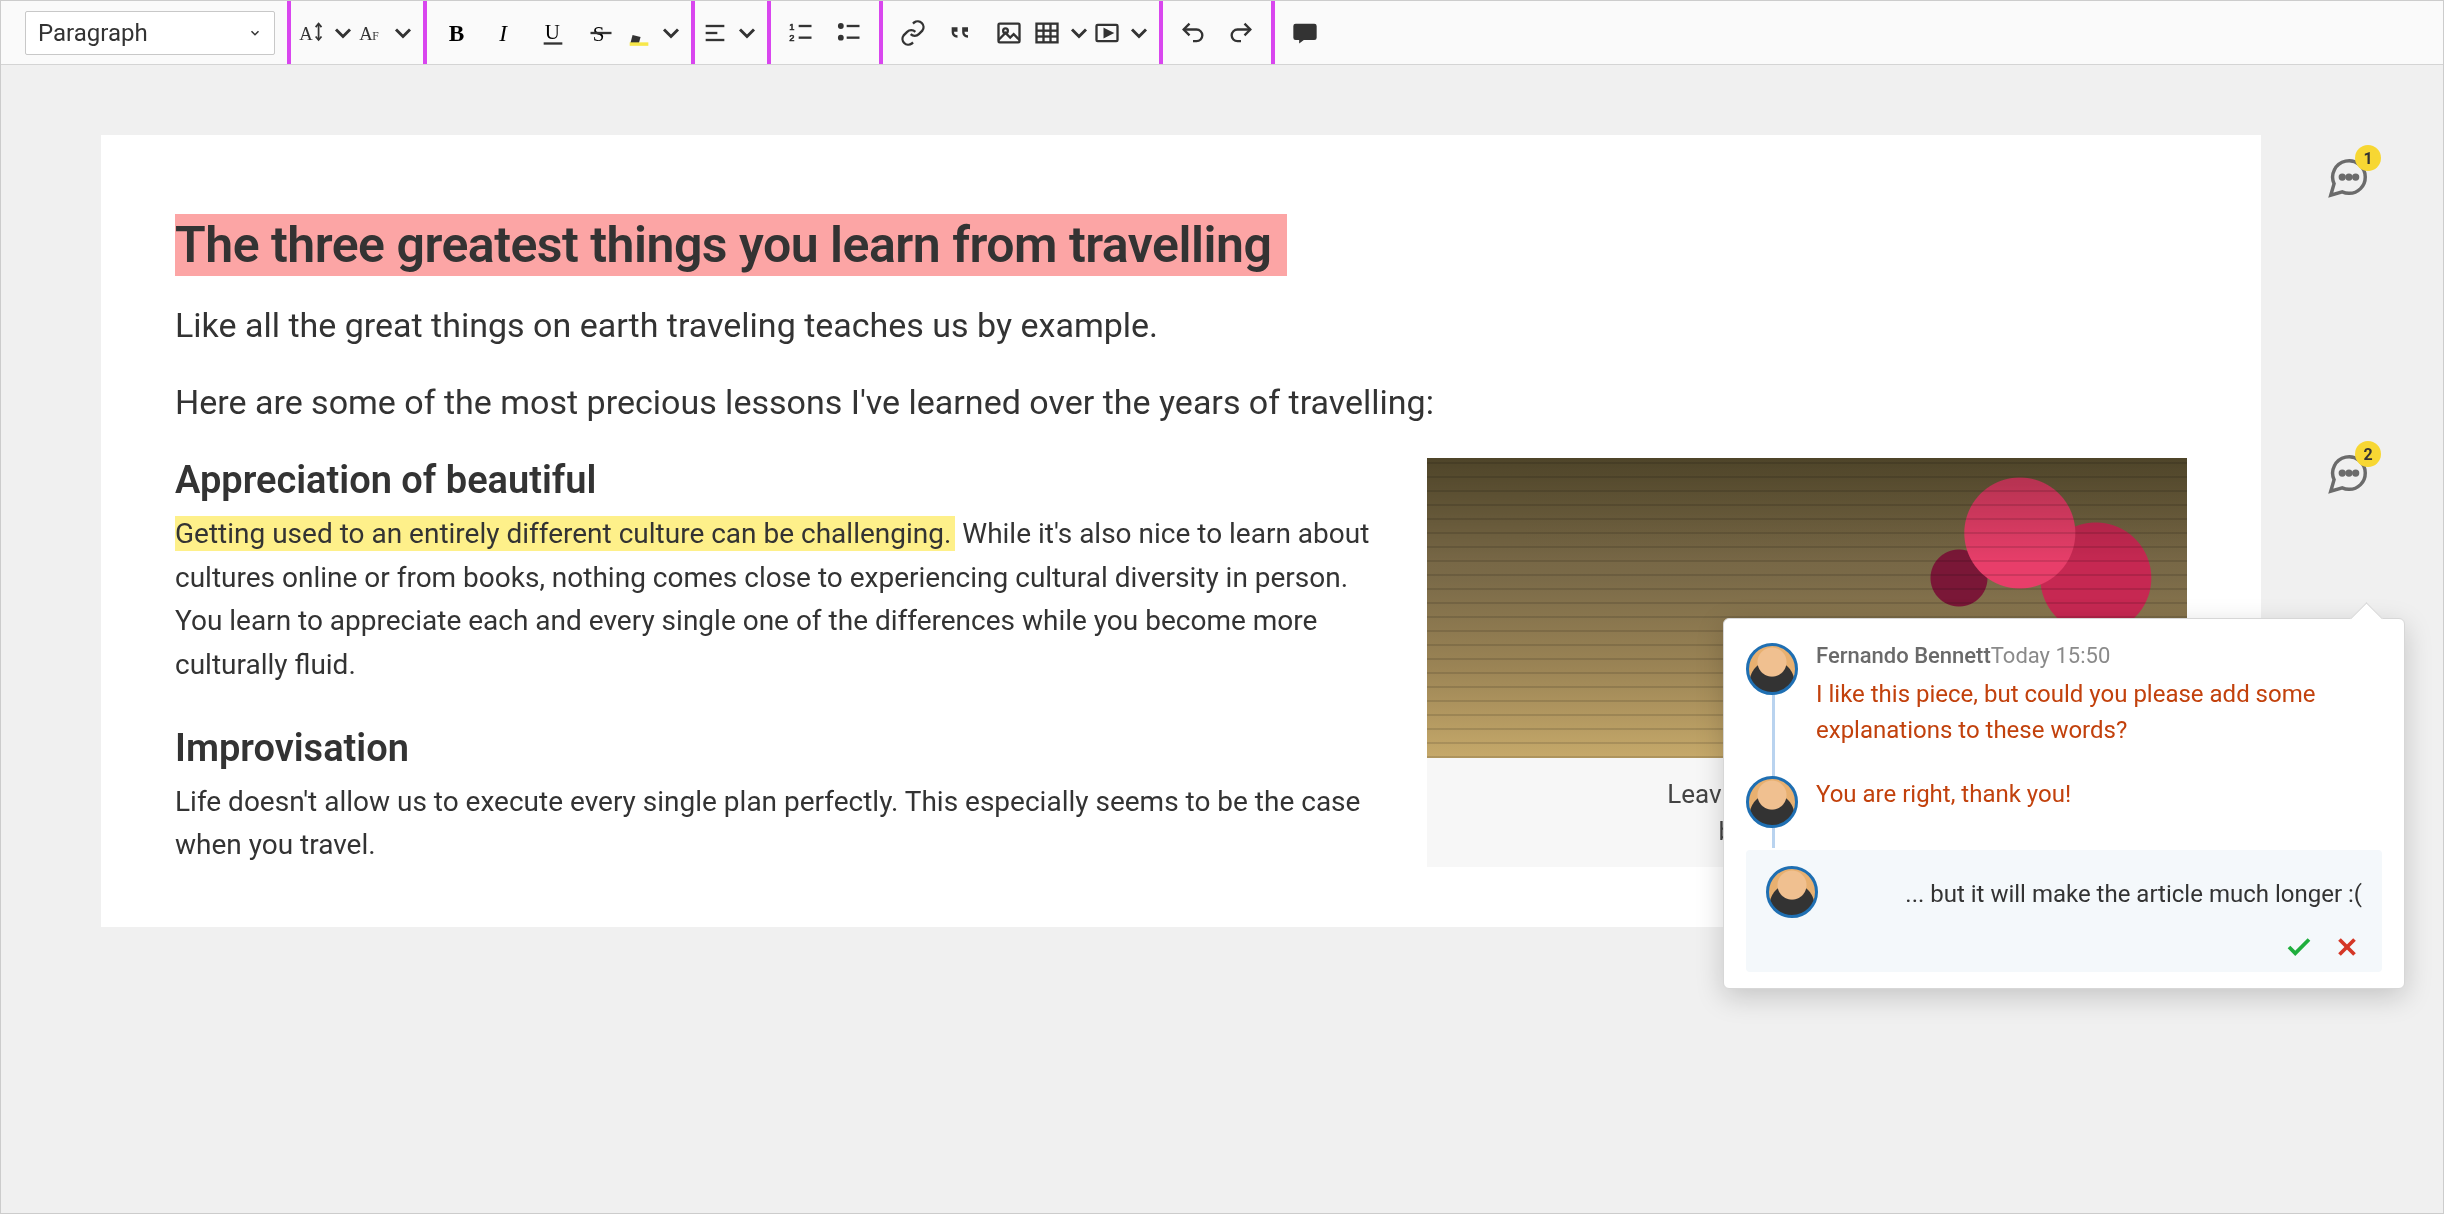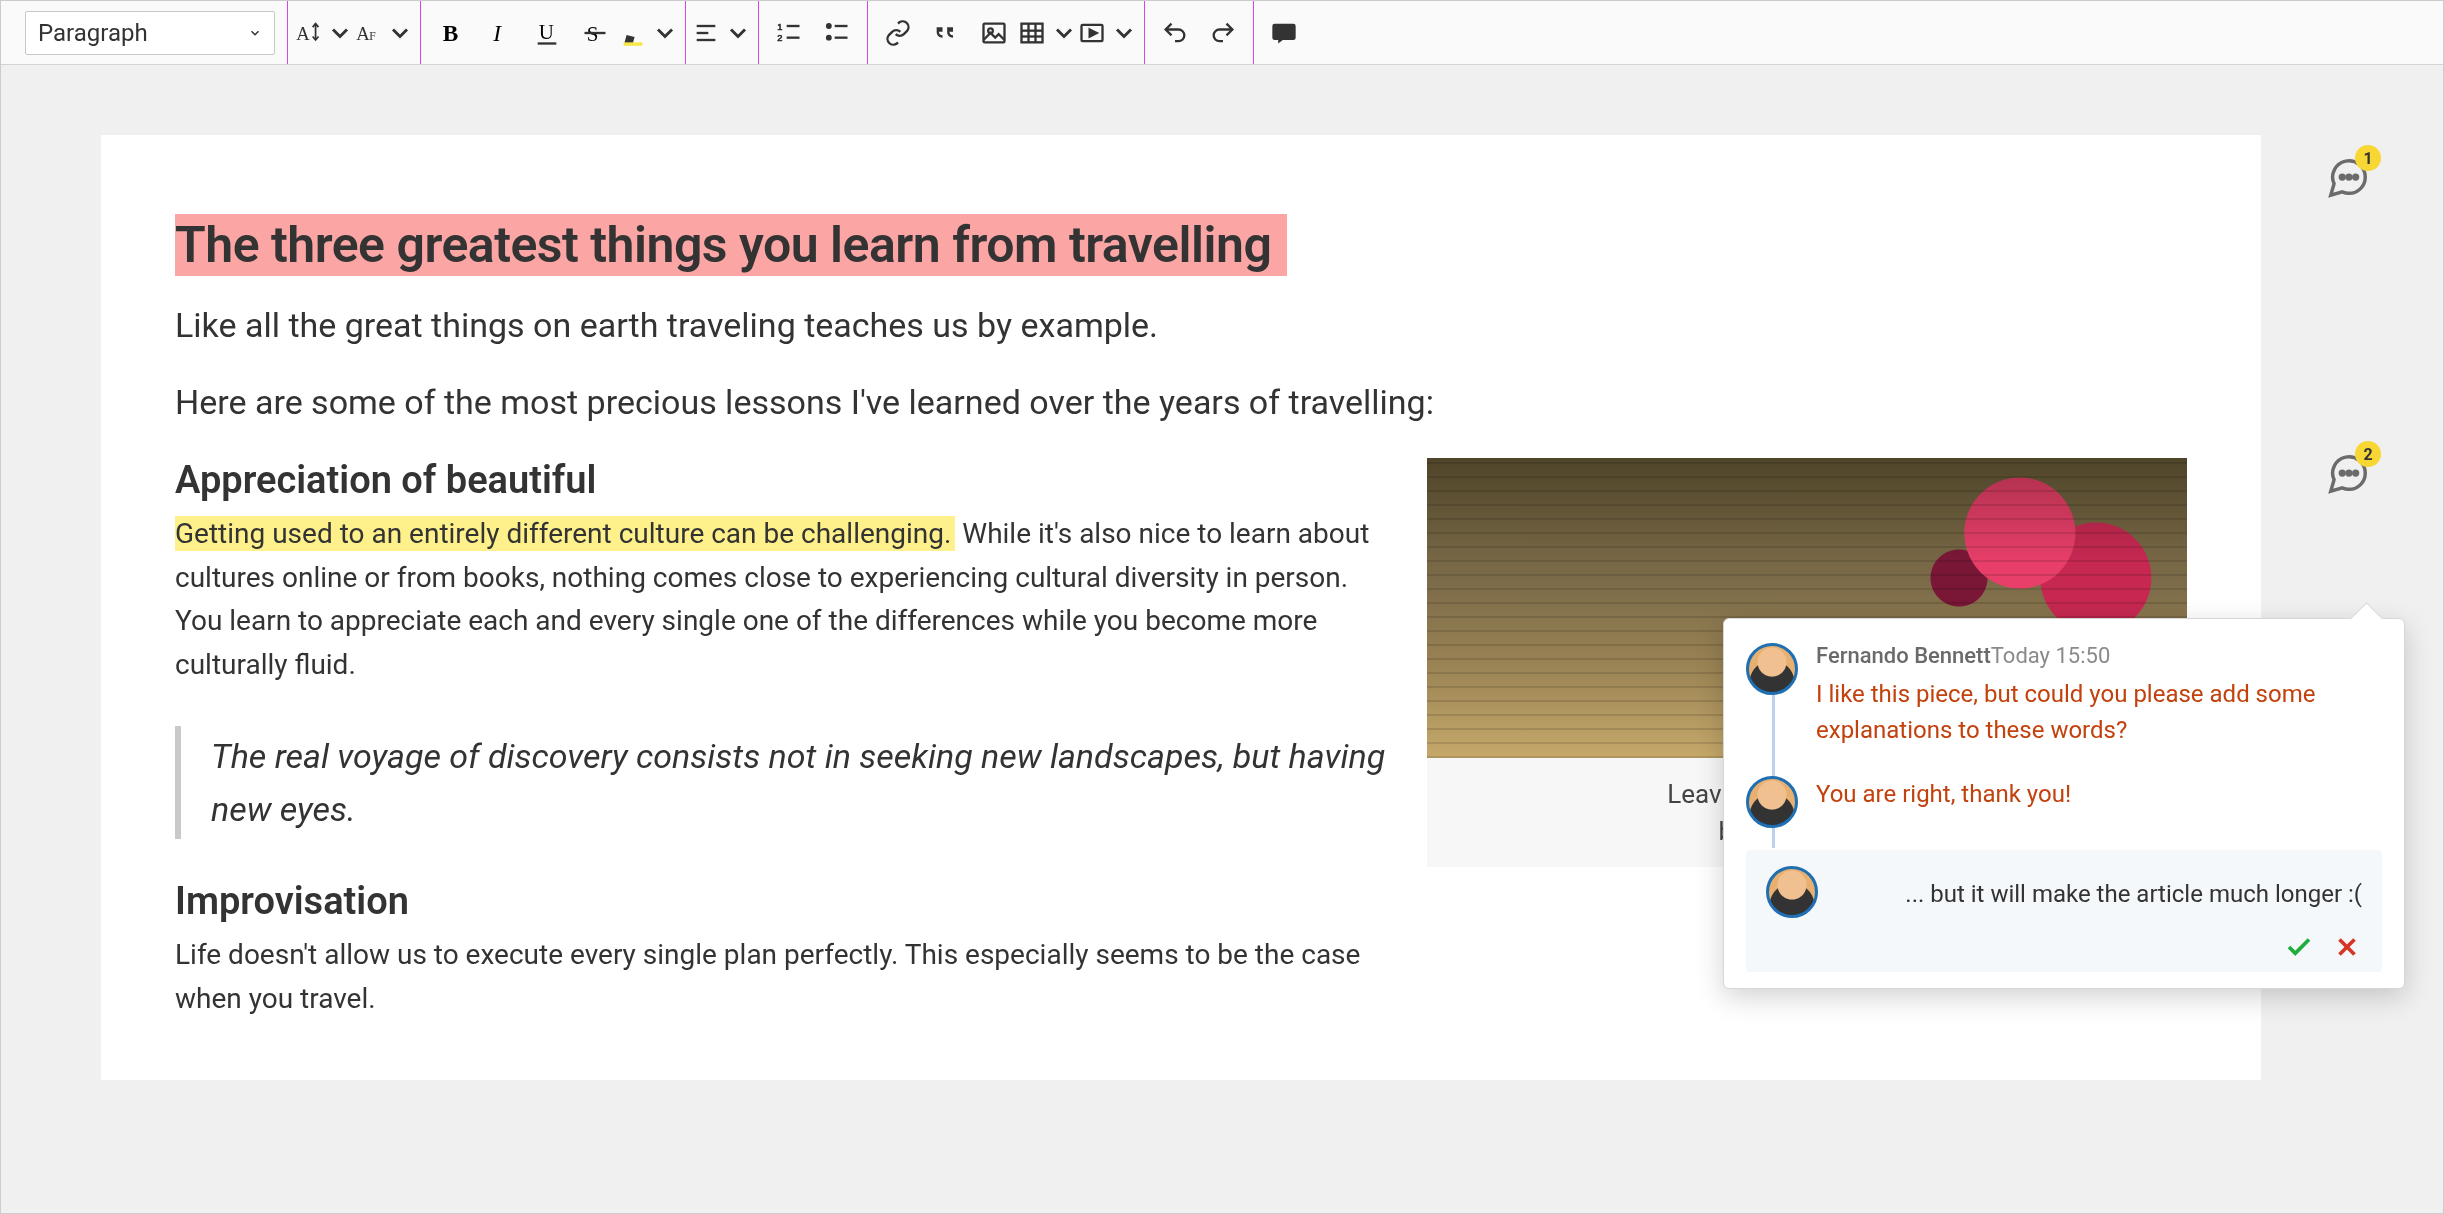--- a/index.html
+++ b/index.html
@@ -19,21 +19,21 @@
     background: #fafafa;
     border-bottom: 1px solid #d4d4d4;
     padding: 0 8px;
     gap: 0;
   }
   .tb-group {
     display: flex;
     align-items: center;
     height: 100%;
     padding: 0 6px;
-    border-right: 1px solid #d946ef;
+    border-right: 4px solid #d946ef;
   }
   .tb-group:last-child { border-right: none; }
   .tb-btn {
     display: inline-flex;
     align-items: center;
     justify-content: center;
     min-width: 48px;
     height: 48px;
     border: none;
     background: transparent;
@@ -432,21 +432,20 @@
           </svg>
         <div class="comment-badge">1</div>
       </div>
 
       <div class="section">
         <div class="section-text">
           <h2>Appreciation of beautiful</h2>
           <p>
             <span class="hl2">Getting used to an entirely different culture can be challenging.</span><span> While it's also nice to learn about cultures online or from books, nothing comes close to experiencing cultural diversity in person. You learn to appreciate each and every single one of the differences while you become more culturally fluid.</span>
           </p>
-          <div class="quote">The real voyage of discovery consists not in seeking new landscapes, but having new eyes.</div>
 
           <h2 style="margin-top:40px">Improvisation</h2>
           <p>Life doesn't allow us to execute every single plan perfectly. This especially seems to be the case when you travel.</p>
         </div>
 
         <div class="figure">
           <div class="figure-img"></div>
           <div class="figure-caption">
             <span>Leaving your comfort zo</span><br>
             <span>beautiful scene</span>

